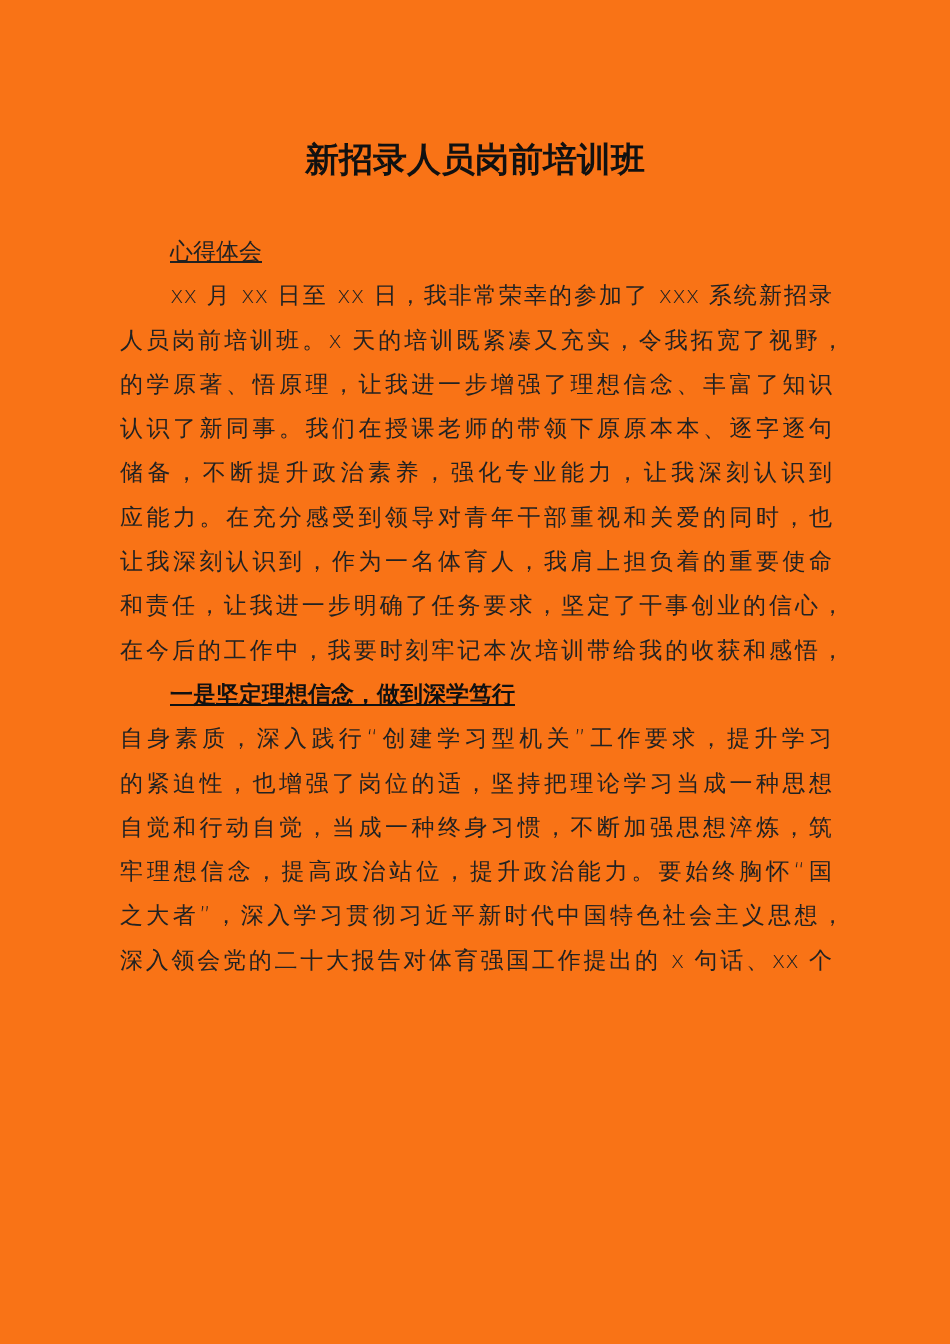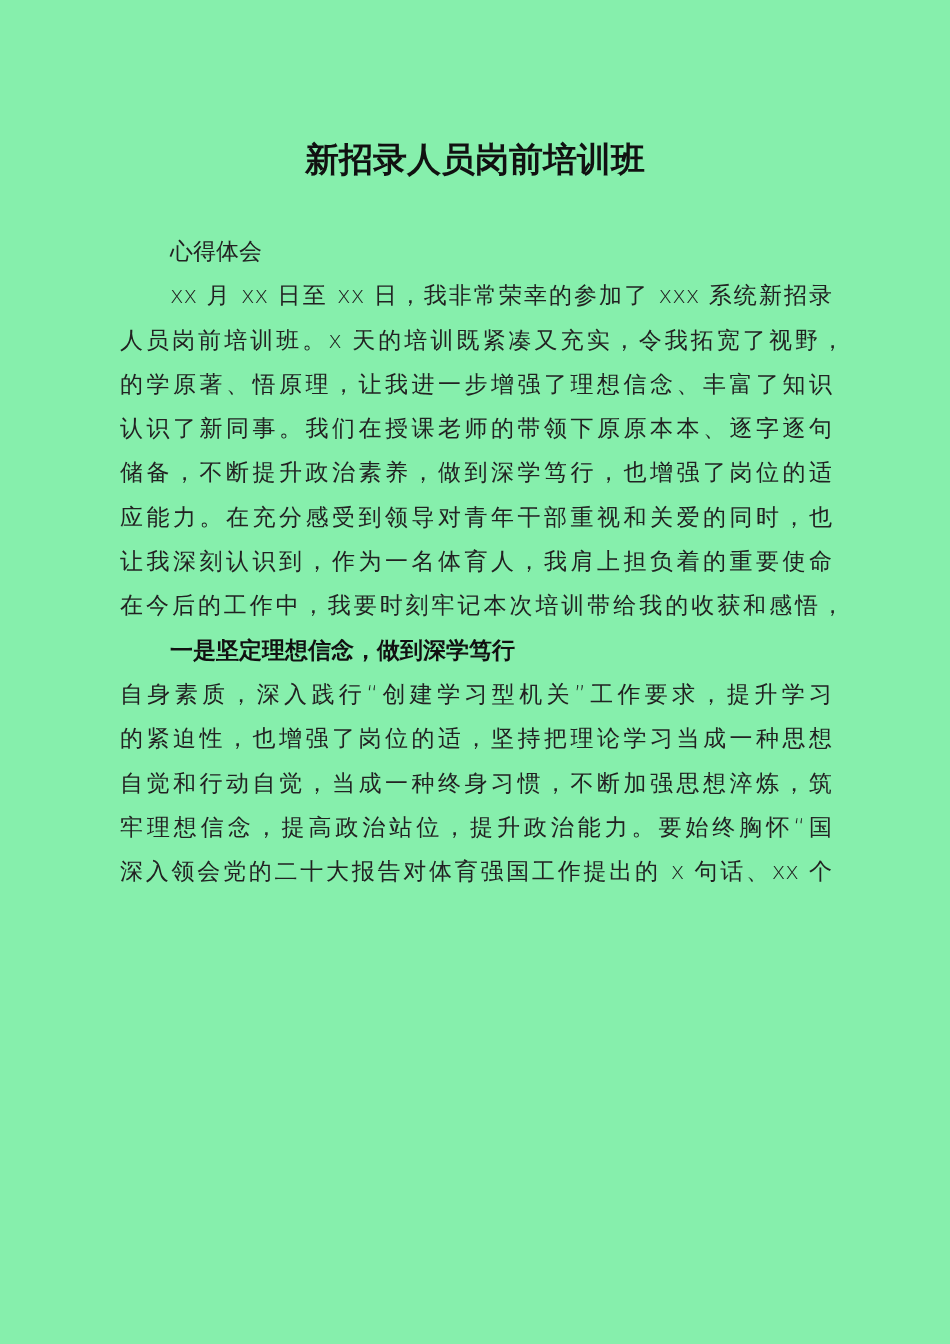--- a/index.html
+++ b/index.html
@@ -13,21 +13,21 @@
       position: relative;
       overflow: hidden;
       color: #1a1a1a;
       font-family: "DejaVu Serif", "Liberation Serif", serif;
     }
     .page {
       position: absolute;
       left: 0; top: 0;
       width: 950px;
       height: 1344px;
-      background: #86efac;
+      background: #f97316;
     }
     .title {
       position: absolute;
       left: 0;
       top: 136px;
       width: 950px;
       text-align: center;
       font-size: 34px;
       font-weight: bold;
       line-height: 46px;
@@ -52,20 +52,21 @@
       color: #222222;
       font-family: "DejaVu Sans", "Liberation Sans", sans-serif;
       font-weight: 300;
     }
     .line.indent {
       padding-left: 50px;
     }
     .line.last {
       text-align: left;
       text-align-last: left;
+      text-decoration: underline;
     }
     .line.overhang {
       width: 724px;
     }
     .line.heading {
       font-family: "DejaVu Serif", "Liberation Serif", serif;
       font-weight: bold;
       color: #111111;
     }
   </style>
@@ -78,30 +79,32 @@
 
   <div class="body-text">
 
     <div class="line indent last">心得体会</div>
 
     <div>
       <div class="line indent">xx 月 xx 日至 xx 日，我非常荣幸的参加了 xxx 系统新招录</div>
       <div class="line overhang">人员岗前培训班。x 天的培训既紧凑又充实，令我拓宽了视野，</div>
       <div class="line">的学原著、悟原理，让我进一步增强了理想信念、丰富了知识</div>
       <div class="line">认识了新同事。我们在授课老师的带领下原原本本、逐字逐句</div>
-      <div class="line">储备，不断提升政治素养，做到深学笃行，也增强了岗位的适</div>
+      <div class="line">储备，不断提升政治素养，强化专业能力，让我深刻认识到</div>
       <div class="line">应能力。在充分感受到领导对青年干部重视和关爱的同时，也</div>
       <div class="line">让我深刻认识到，作为一名体育人，我肩上担负着的重要使命</div>
+      <div class="line overhang">和责任，让我进一步明确了任务要求，坚定了干事创业的信心，</div>
       <div class="line overhang">在今后的工作中，我要时刻牢记本次培训带给我的收获和感悟，</div>
     </div>
 
     <div class="line indent last heading">一是坚定理想信念，做到深学笃行</div>
 
     <div>
       <div class="line">自身素质，深入践行“创建学习型机关”工作要求，提升学习</div>
       <div class="line">的紧迫性，也增强了岗位的适，坚持把理论学习当成一种思想</div>
       <div class="line">自觉和行动自觉，当成一种终身习惯，不断加强思想淬炼，筑</div>
       <div class="line">牢理想信念，提高政治站位，提升政治能力。要始终胸怀“国</div>
+      <div class="line overhang">之大者”，深入学习贯彻习近平新时代中国特色社会主义思想，</div>
       <div class="line">深入领会党的二十大报告对体育强国工作提出的 x 句话、xx 个</div>
     </div>
 
   </div>
 </div>
 
 </body></html>

